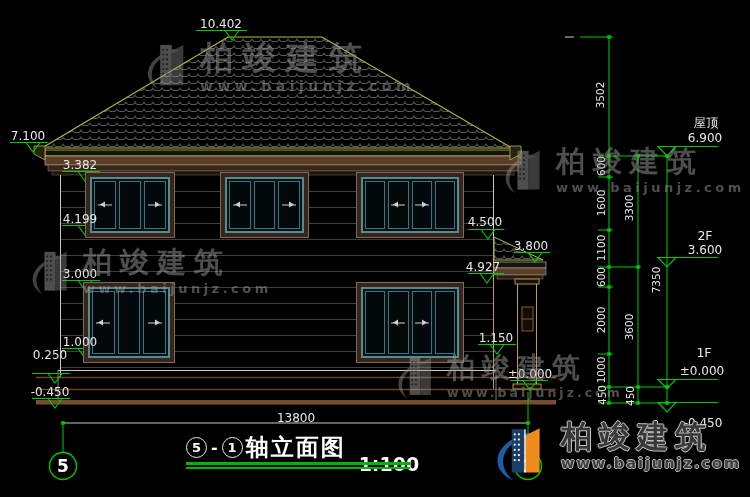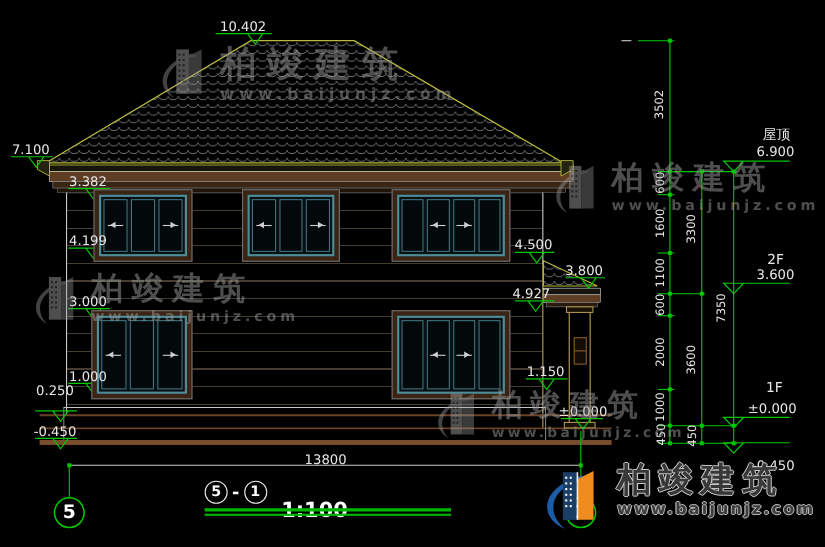--- a/index.html
+++ b/index.html
@@ -277,20 +277,21 @@
 
   <div class="lb" style="left:296px;top:418px">13800</div>
 
   <div class="bub" style="left:63px;top:466px">5</div>
   <div class="bub" style="left:528px;top:466px">1</div>
 
   <div class="title">
     <span class="tcirc">5</span>
     <span class="tdash">-</span>
     <span class="tcirc">1</span>
+    <span class="tname">轴立面图</span>
     <span class="tscale">1:100</span>
   </div>
   <div class="uline" style="top:462px;height:3px"></div>
   <div class="uline" style="top:467px;height:2px"></div>
 
   <div class="wm" style="left:141px;top:41px">
     <svg class="ic" width="50" height="54" viewBox="0 0 52 56">
         <use href="#bjicon"></use>
       </svg>
     <div>

